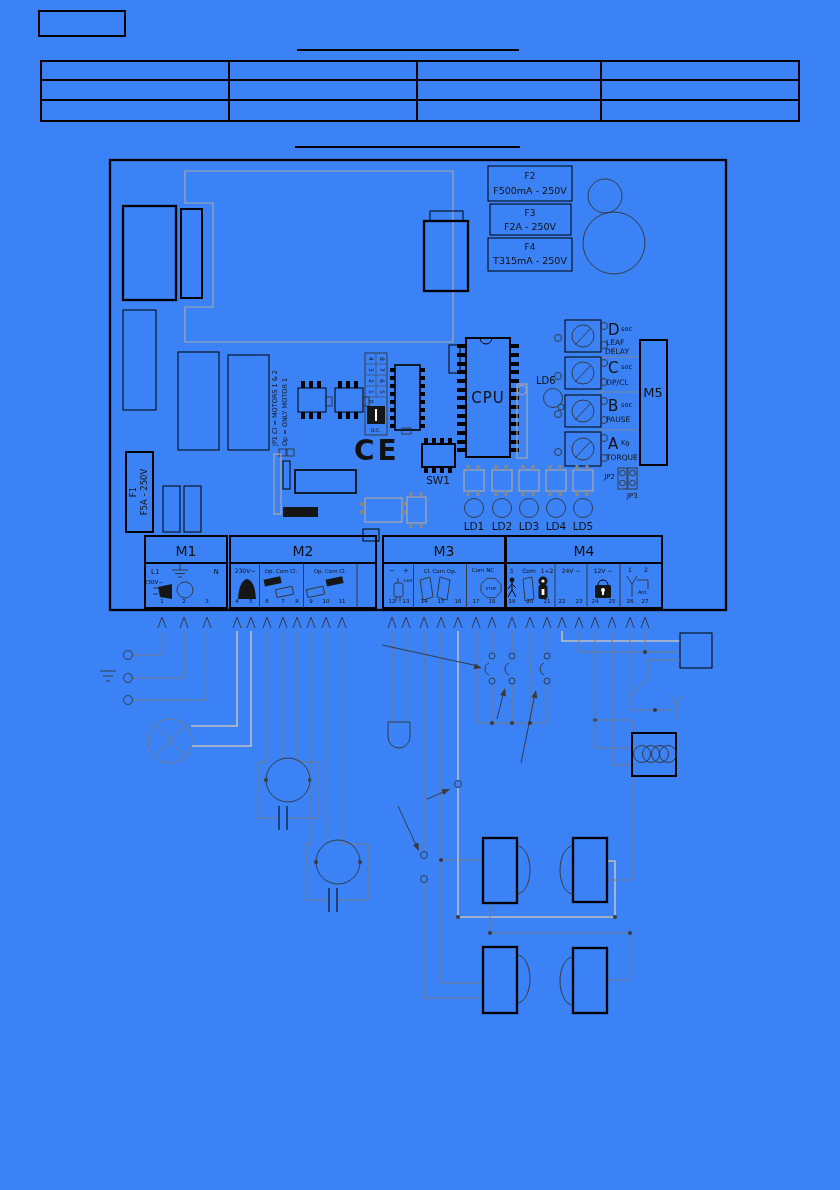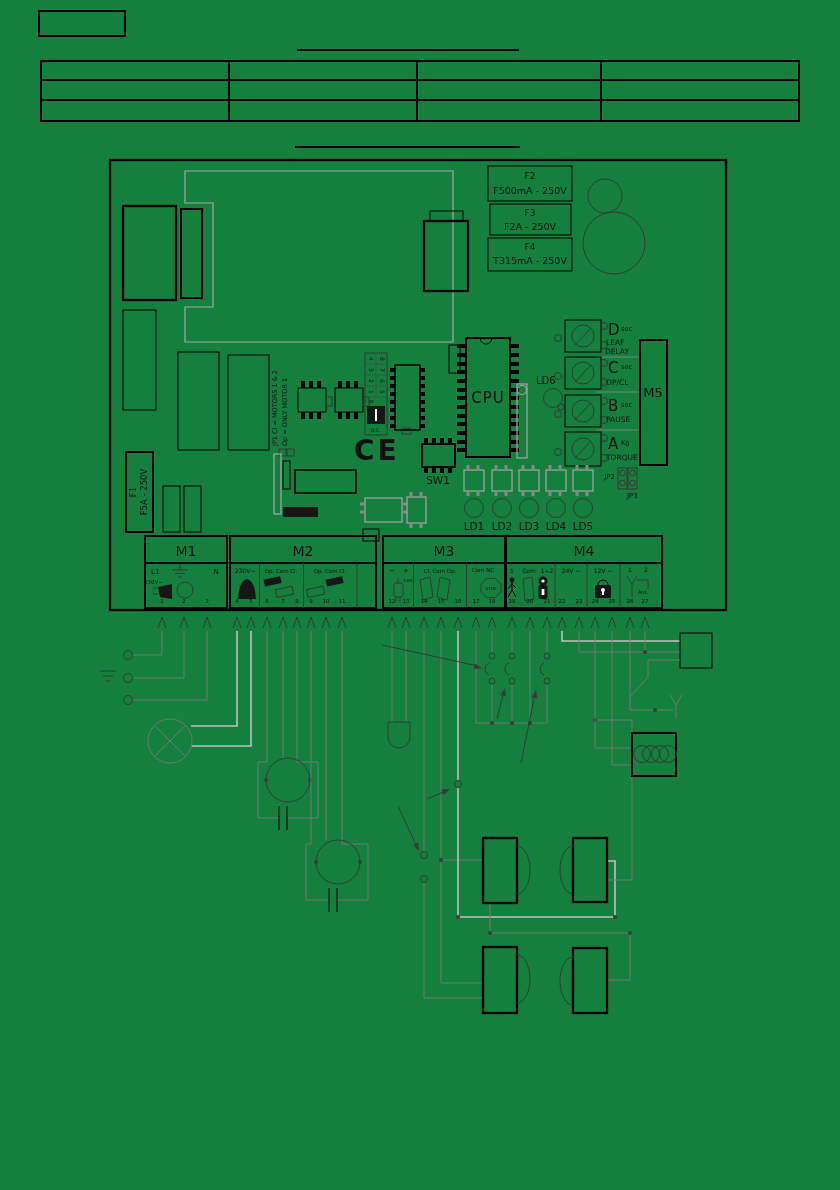--- a/index.html
+++ b/index.html
@@ -1,16 +1,16 @@
 <!DOCTYPE html>
 <html><head>
 <meta charset="utf-8">
 <style>
   html,body{margin:0;padding:0;background:#fff;}
-  .page{position:relative;width:840px;height:1190px;background:#15803d;font-family:"DejaVu Sans",sans-serif;overflow:hidden;}
+  .page{position:relative;width:840px;height:1190px;background:#3b82f6;font-family:"DejaVu Sans",sans-serif;overflow:hidden;}
   .corner-box{position:absolute;left:38px;top:10px;width:84px;height:23px;border:2.5px solid #000;}
   .uline{position:absolute;height:2px;background:#000;}
   .uline1{left:297px;top:49px;width:222px;}
   .uline2{left:295px;top:146px;width:225px;}
   .tbl{position:absolute;left:40px;top:60px;width:756px;height:58px;border:2px solid #000;display:grid;
        grid-template-columns:188px 188px 184px auto;grid-template-rows:1fr 1fr 1fr;}
   .tbl .c{border-right:2px solid #000;border-bottom:2px solid #000;}
   .tbl .c:nth-child(4n){border-right:none;}
   .tbl .c:nth-child(n+9){border-bottom:none;}
   svg{position:absolute;left:0;top:0;}

